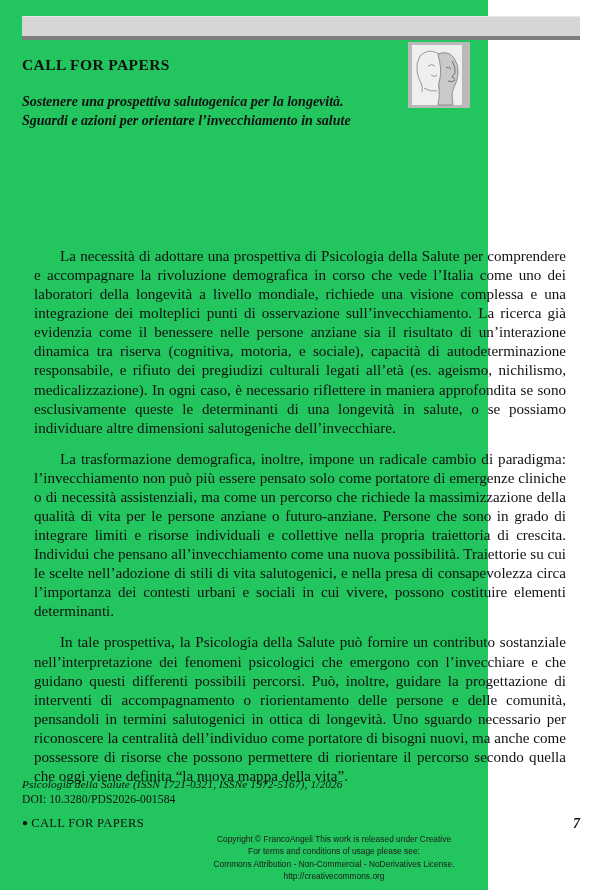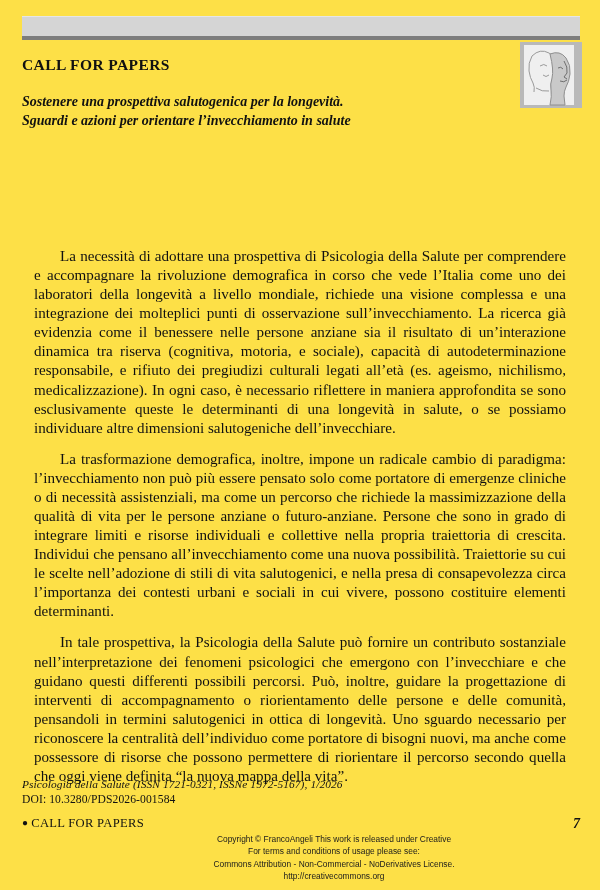--- a/index.html
+++ b/index.html
@@ -10,23 +10,23 @@
   body {
     width: 600px;
     height: 890px;
     overflow: hidden;
     font-family: "Liberation Serif", "DejaVu Serif", serif;
     color: #111111;
     position: relative;
   }
   .page {
     position: relative;
-    width: 600px;
+    width: 488px;
     height: 890px;
-    background: #fde047;
+    background: #22c55e;
   }
 
   
   .top-bar-wrap {
     position: absolute;
     left: 22px;
     top: 16px;
     width: 558px;
     height: 24px;
   }

